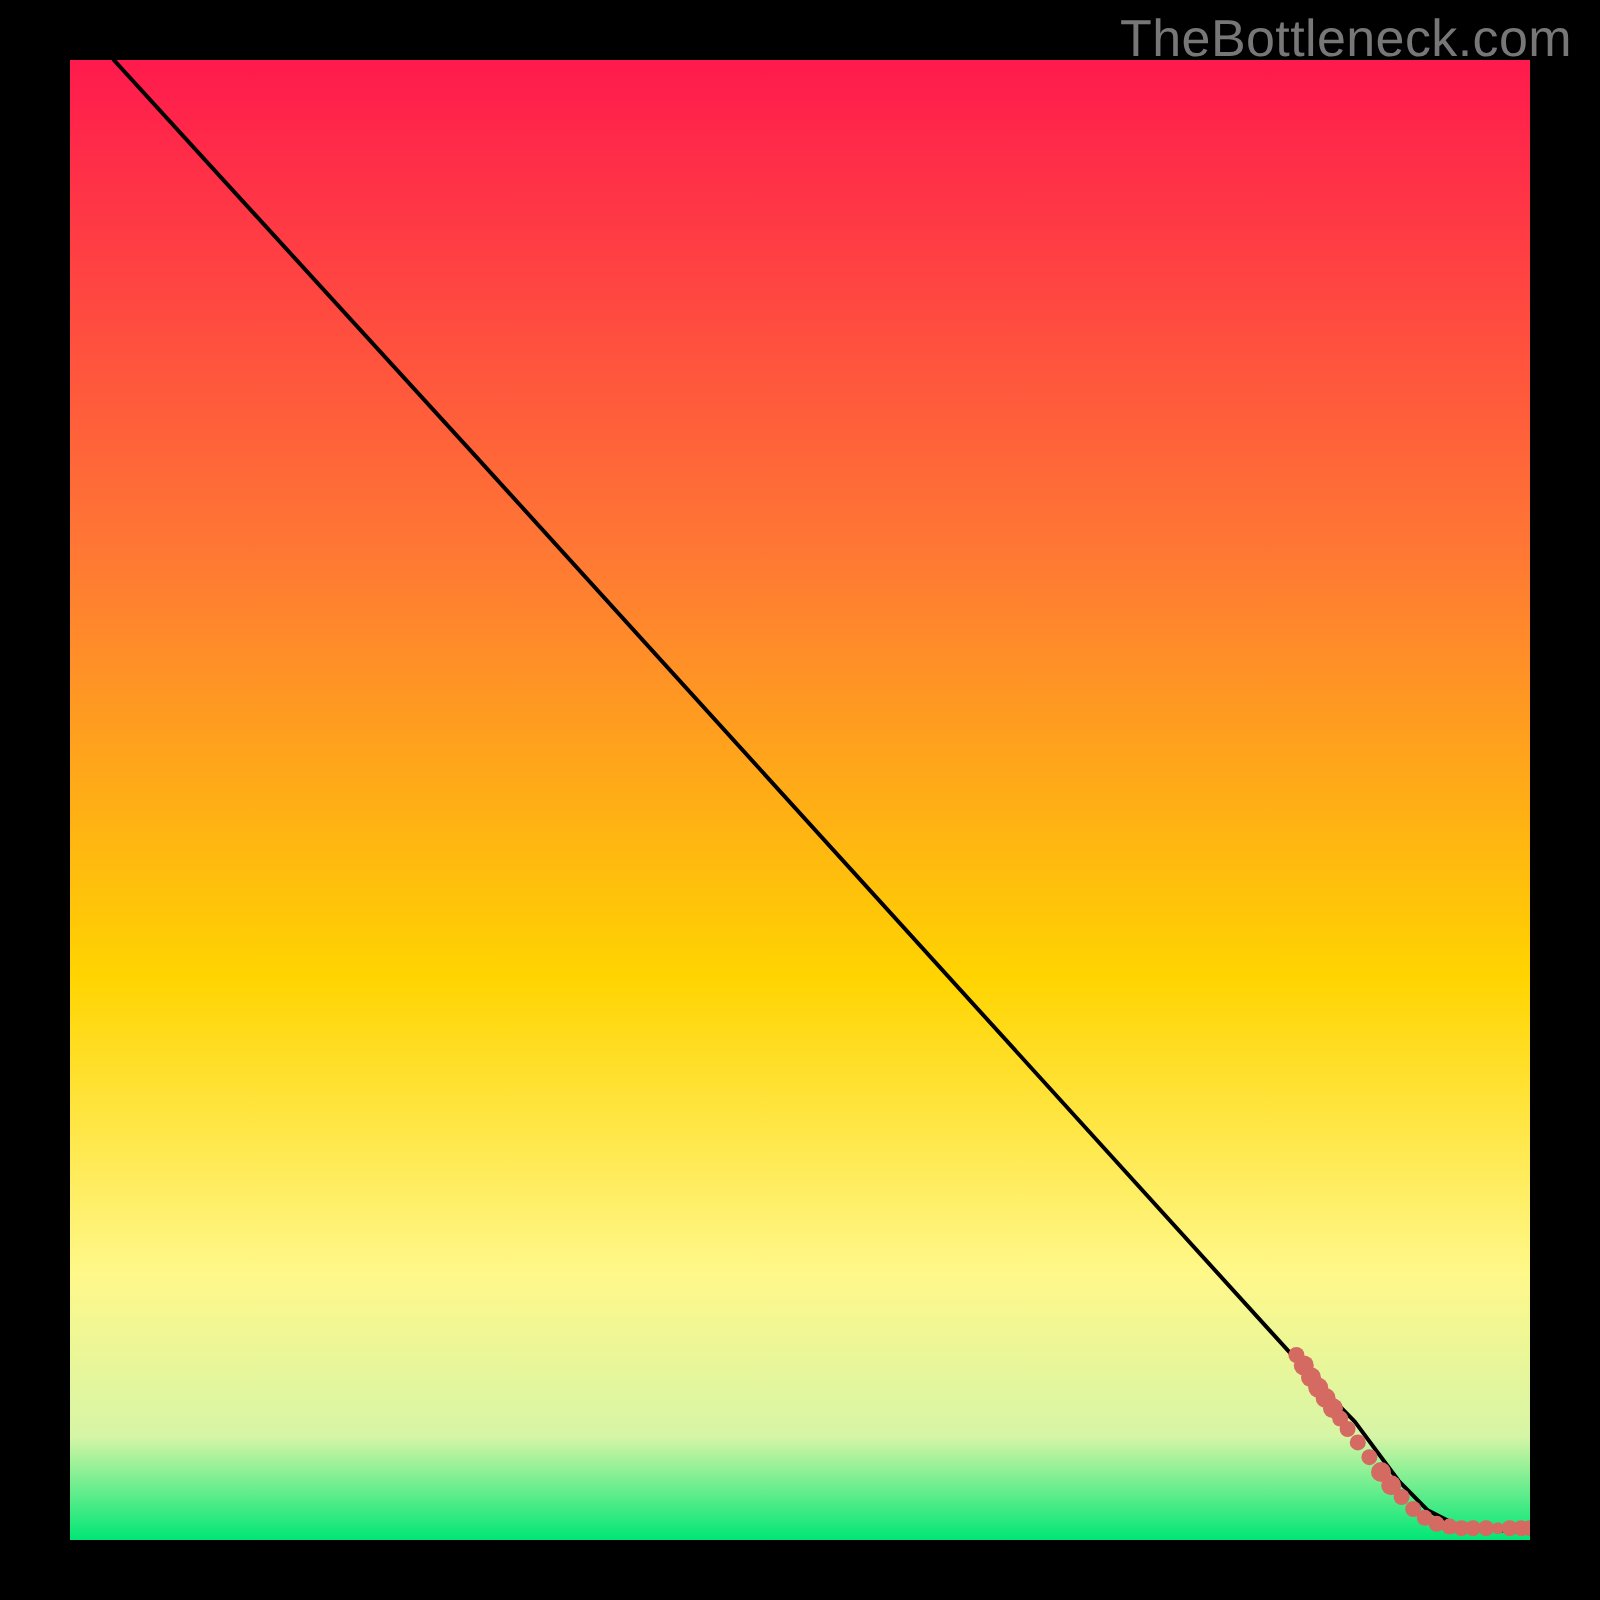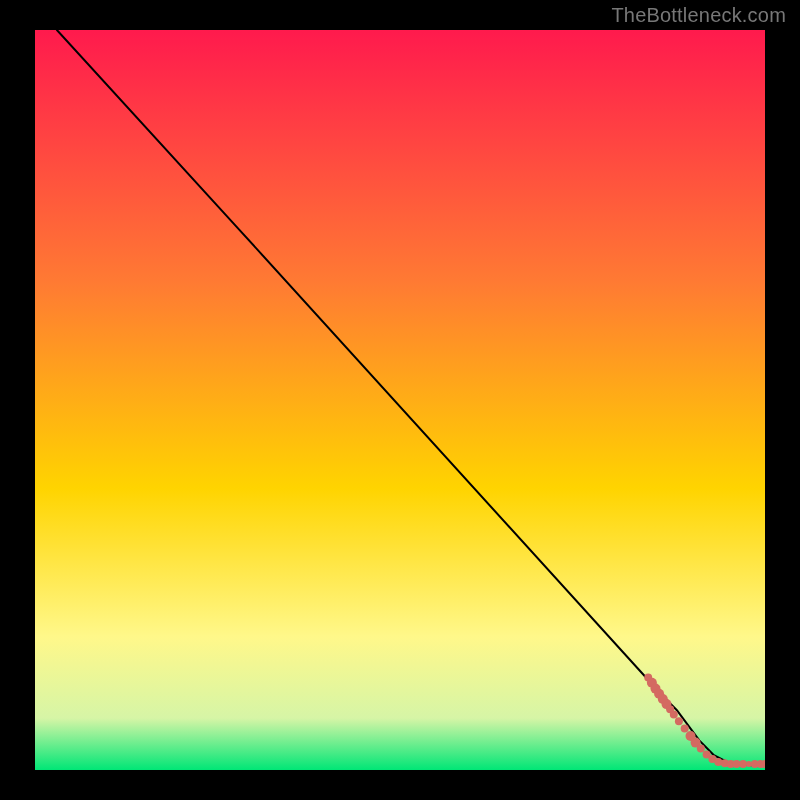--- a/index.html
+++ b/index.html
@@ -14,21 +14,21 @@
   .stage {
     position: relative;
     width: 800px;
     height: 800px;
   }
   .watermark {
     position: absolute;
     top: 4px;
     right: 14px;
     color: #777;
-    font-size: 20px;
+    font-size: 26px;
     letter-spacing: 0.2px;
     font-weight: 400;
     z-index: 10;
   }
   .plot {
     position: absolute;
     left: 35px;
     top: 30px;
     width: 730px;
     height: 740px;

